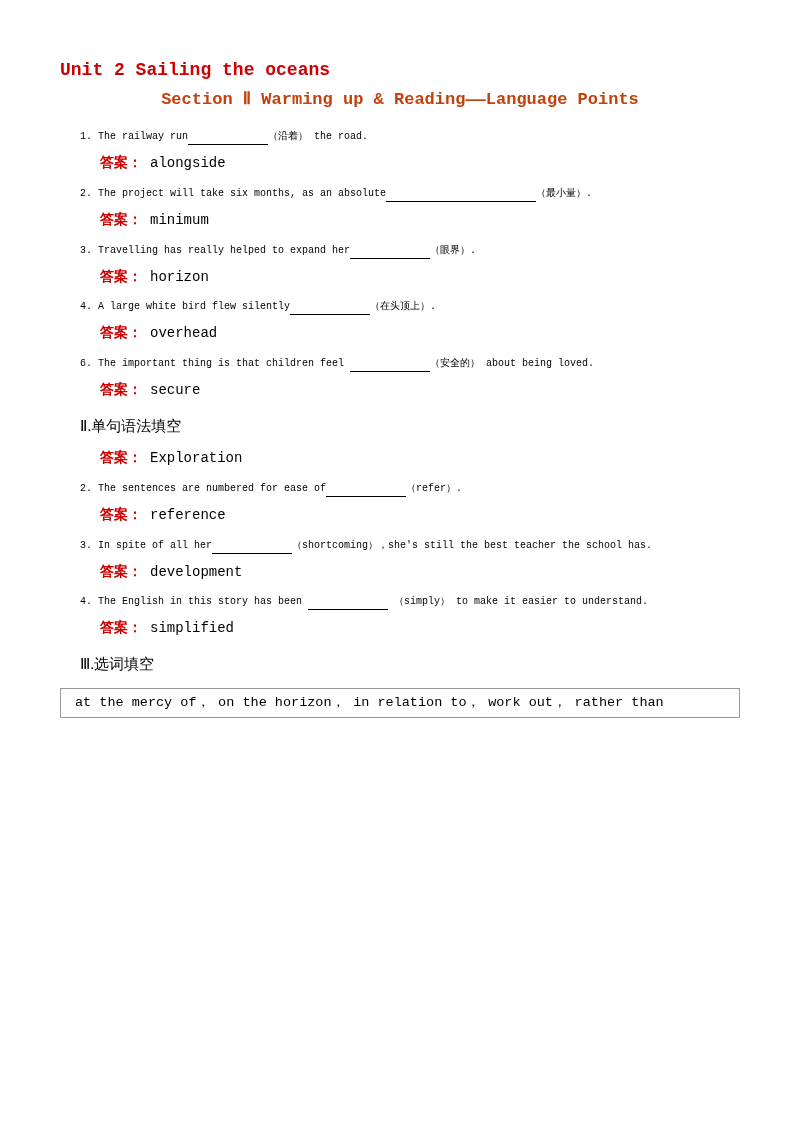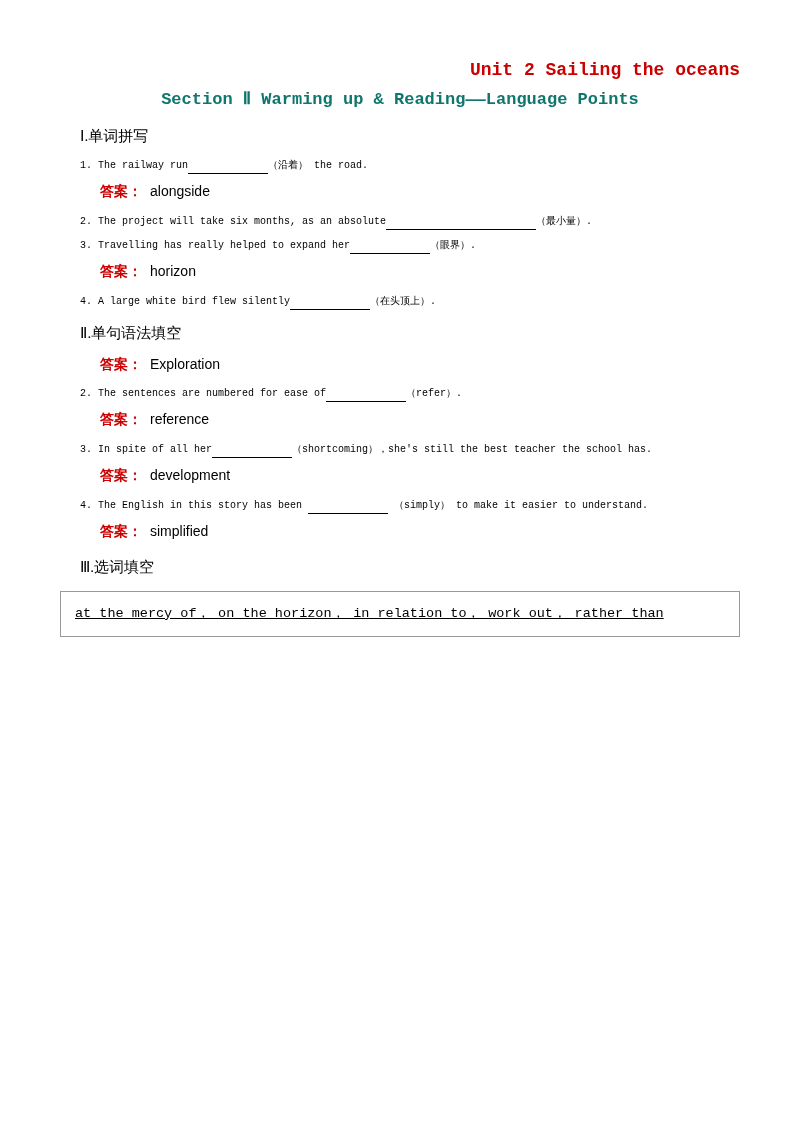--- a/index.html
+++ b/index.html
@@ -10,31 +10,31 @@
     body {
       width: 800px;
       min-height: 1132px;
       background: #ffffff;
       font-family: "SimSun", "宋体", serif;
       font-size: 15px;
       color: #000000;
       padding: 40px 60px;
     }
     .main-title {
-      text-align: right;
+      text-align: left;
       color: #cc0000;
       font-size: 18px;
       font-weight: bold;
       font-family: "Courier New", monospace;
       margin-bottom: 8px;
       margin-top: 20px;
     }
     .sub-title {
       text-align: center;
-      color: #0f766e;
+      color: #c2410c;
       font-size: 17px;
       font-weight: bold;
       font-family: "Courier New", monospace;
       margin-bottom: 18px;
     }
     .section-header {
       font-size: 15px;
       color: #000;
       margin-bottom: 10px;
       margin-top: 6px;
@@ -54,96 +54,108 @@
       font-size: 14px;
     }
     .answer-label {
       font-weight: bold;
       color: #cc0000;
       margin-top: 47px;
     }
     .answer-value {
       color: #000;
       margin-left: 8px;
-      font-family: Liberation Sans, sans-serif;
+      font-family: Liberation Mono, monospace;
     }
     .blank {
       display: inline-block;
       border-bottom: 1px solid #000;
       min-width: 80px;
       vertical-align: bottom;
     }
     .blank-long {
       min-width: 150px;
     }
     .blank-short {
       min-width: 80px;
     }
     .indent1 {
       padding-left: 20px;
     }
     .box-section {
       border: 1px solid #999;
-      padding: 10px 14px;
+      padding: 2px 14px;
       margin: 14px 0 10px 0;
       font-family: "Courier New", monospace;
       font-size: 13.5px;
       line-height: 1.8;
-      text-decoration: underline;
     }
     .roman-section {
       margin-top: 14px;
       margin-bottom: 8px;
     }
     p {
       line-height: 1.7;
     }
   </style>
 </head>
 <body>
 
 <div>
 
   <h1 class="main-title">Unit 2  Sailing the oceans</h1>
   <h2 class="sub-title">Section Ⅱ  Warming up &amp; Reading——Language Points</h2>
 
   <div class="roman-section">
-    <div class="section-header indent1">Ⅰ.单词拼写</div>
 
     <div class="indent1">
       <p class="question">
         <span>1. The railway run</span><span class="blank blank-short">&nbsp;&nbsp;&nbsp;&nbsp;&nbsp;&nbsp;&nbsp;&nbsp;&nbsp;&nbsp;</span><span>（沿着）</span><span> the road.</span>
       </p>
       <p class="answer-line indent1">
         <span class="answer-label">答案：</span><span class="answer-value">alongside</span>
       </p>
     </div>
 
     <div class="indent1">
       <p class="question">
         <span>2. The project will take six months, as an absolute</span><span class="blank blank-long">&nbsp;&nbsp;&nbsp;&nbsp;&nbsp;&nbsp;&nbsp;&nbsp;&nbsp;&nbsp;&nbsp;&nbsp;&nbsp;&nbsp;&nbsp;&nbsp;&nbsp;&nbsp;&nbsp;&nbsp;</span><span>（最小量）.</span>
       </p>
+      <p class="answer-line indent1">
+        <span class="answer-label">答案：</span><span class="answer-value">minimum</span>
+      </p>
     </div>
 
     <div class="indent1">
       <p class="question">
         <span>3. Travelling has really helped to expand her</span><span class="blank blank-short">&nbsp;&nbsp;&nbsp;&nbsp;&nbsp;&nbsp;&nbsp;&nbsp;&nbsp;&nbsp;</span><span>（眼界）.</span>
       </p>
       <p class="answer-line indent1">
         <span class="answer-label">答案：</span><span class="answer-value">horizon</span>
       </p>
     </div>
 
     <div class="indent1">
       <p class="question">
         <span>4. A large white bird flew silently</span><span class="blank blank-short">&nbsp;&nbsp;&nbsp;&nbsp;&nbsp;&nbsp;&nbsp;&nbsp;&nbsp;&nbsp;</span><span>（在头顶上）.</span>
       </p>
-    </div>
-
-
+      <p class="answer-line indent1">
+        <span class="answer-label">答案：</span><span class="answer-value">overhead</span>
+      </p>
+    </div>
+
+
+    <div class="indent1">
+      <p class="question">
+        <span>6. The important thing is that children feel </span><span class="blank blank-short">&nbsp;&nbsp;&nbsp;&nbsp;&nbsp;&nbsp;&nbsp;&nbsp;&nbsp;&nbsp;</span><span>（安全的）</span><span> about being loved.</span>
+      </p>
+      <p class="answer-line indent1">
+        <span class="answer-label">答案：</span><span class="answer-value">secure</span>
+      </p>
+    </div>
   </div>
 
   <div class="roman-section">
     <div class="section-header indent1">Ⅱ.单句语法填空</div>
 
     <div class="indent1">
       <p class="answer-line indent1">
         <span class="answer-label">答案：</span><span class="answer-value">Exploration</span>
       </p>
     </div>

